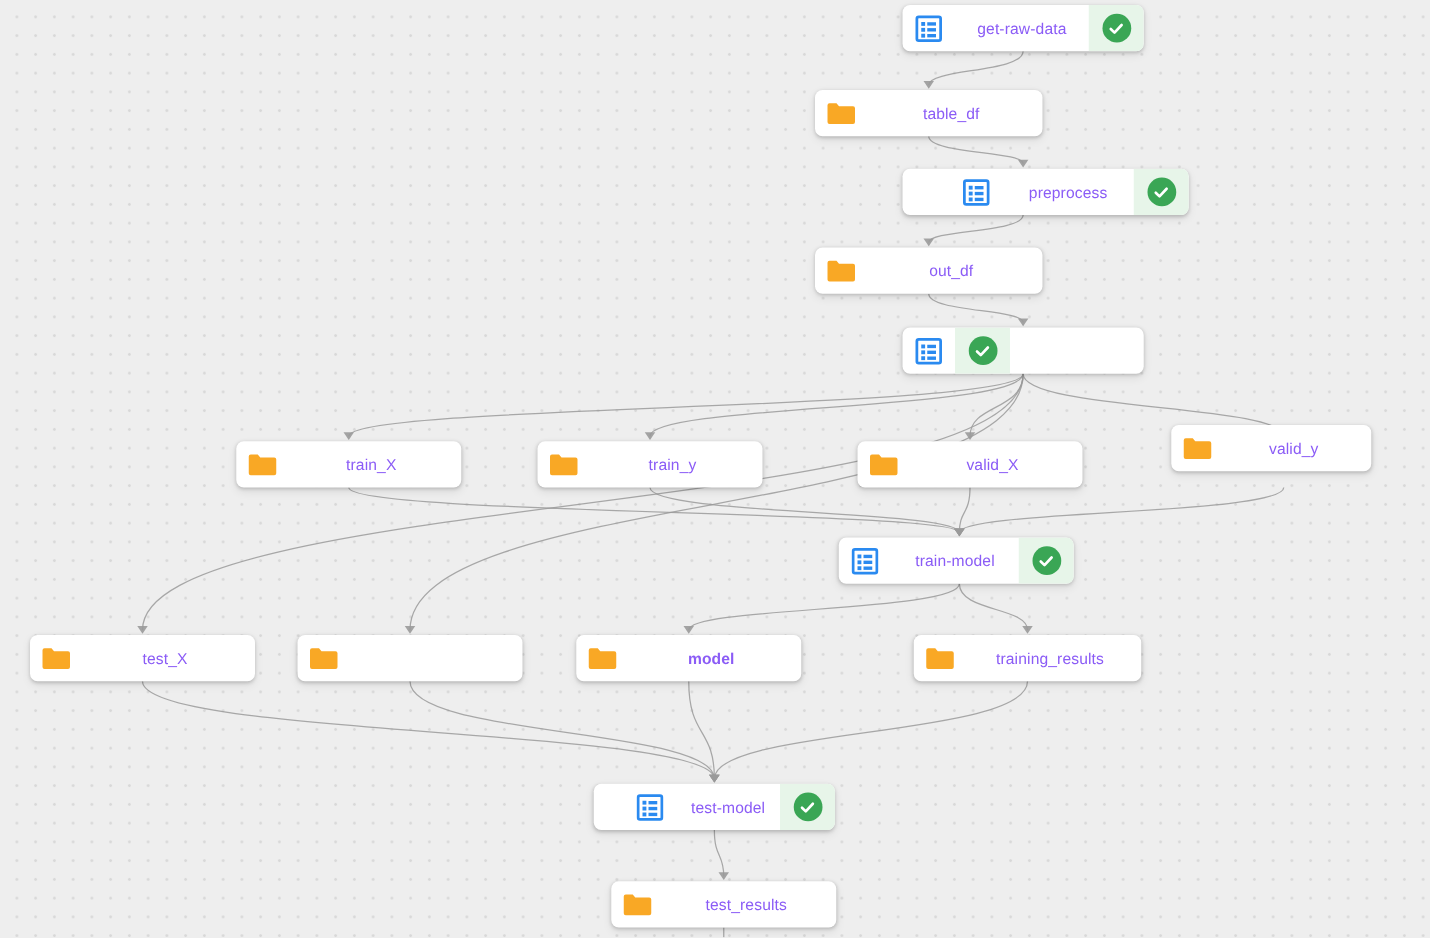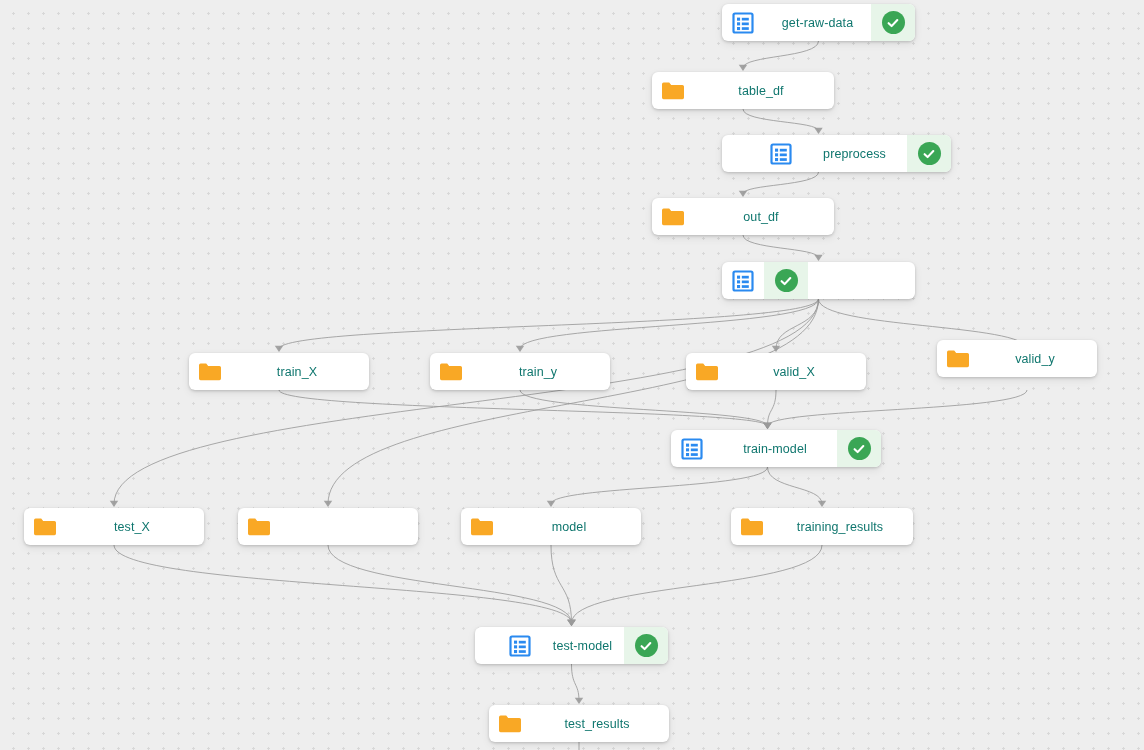--- a/index.html
+++ b/index.html
@@ -64,21 +64,21 @@
     align-items: center;
     justify-content: center;
   }
 
   .node-label {
     flex: 1 1 auto;
     display: flex;
     align-items: center;
     justify-content: center;
     font-size: 12.5px;
-    color: #0f766e;
+    color: #8b5cf6;
     letter-spacing: 0.1px;
     padding-right: 6px;
     white-space: nowrap;
   }
 
   .node-status {
     flex: 0 0 auto;
     width: 44px;
     background: #e7f5e9;
     display: flex;
@@ -258,21 +258,21 @@
         <div class="node-label">valid_X</div>
       </div>
       <div class="node ds" style="left: 937px; top: 340px; width: 160px;">
         <div class="node-icon folder-icon">
           <svg width="24" height="20" viewBox="0 0 24 20" aria-hidden="true">
             <path d="M1 3.2 A1.6 1.6 0 0 1 2.6 1.6 H8.2 L10.2 3.9 H21.4 A1.6 1.6 0 0 1 23 5.5 V16.6 A1.6 1.6 0 0 1 21.4 18.2 H2.6 A1.6 1.6 0 0 1 1 16.6 Z" fill="#f9a825"></path>
           </svg>
         </div>
         <div class="node-label">valid_y</div>
       </div>
-      <div class="node op" style="left: 671px; top: 430px; width: 210px;">
+      <div class="node op" style="left: 671px; top: 430px; width: 188px;">
         <div class="node-icon list-icon">
           <svg width="22" height="22" viewBox="0 0 22 22" aria-hidden="true">
             <rect x="1.5" y="1.5" width="19" height="19" rx="1.5" fill="none" stroke="#2a8af0" stroke-width="2.2"></rect>
             <rect x="5" y="5.6" width="3.1" height="3.1" fill="#2a8af0"></rect>
             <rect x="9.8" y="5.8" width="7.0" height="2.7" fill="#2a8af0"></rect>
             <rect x="5" y="10.3" width="3.1" height="3.1" fill="#2a8af0"></rect>
             <rect x="9.8" y="10.5" width="7.0" height="2.7" fill="#2a8af0"></rect>
             <rect x="5" y="15.0" width="3.1" height="3.1" fill="#2a8af0"></rect>
             <rect x="9.8" y="15.2" width="7.0" height="2.7" fill="#2a8af0"></rect>
           </svg>
@@ -294,21 +294,21 @@
         </div>
         <div class="node-label">test_X</div>
       </div>
       <div class="node ds" style="left: 238px; top: 508px; width: 180px;">
         <div class="node-icon folder-icon">
           <svg width="24" height="20" viewBox="0 0 24 20" aria-hidden="true">
             <path d="M1 3.2 A1.6 1.6 0 0 1 2.6 1.6 H8.2 L10.2 3.9 H21.4 A1.6 1.6 0 0 1 23 5.5 V16.6 A1.6 1.6 0 0 1 21.4 18.2 H2.6 A1.6 1.6 0 0 1 1 16.6 Z" fill="#f9a825"></path>
           </svg>
         </div>
       </div>
-      <div class="node ds" style="left: 461px; top: 508px; width: 180px;">
+      <div class="node ds" style="left: 461px; top: 508px; width: 180px; font-weight: bold;">
         <div class="node-icon folder-icon">
           <svg width="24" height="20" viewBox="0 0 24 20" aria-hidden="true">
             <path d="M1 3.2 A1.6 1.6 0 0 1 2.6 1.6 H8.2 L10.2 3.9 H21.4 A1.6 1.6 0 0 1 23 5.5 V16.6 A1.6 1.6 0 0 1 21.4 18.2 H2.6 A1.6 1.6 0 0 1 1 16.6 Z" fill="#f9a825"></path>
           </svg>
         </div>
         <div class="node-label">model</div>
       </div>
       <div class="node ds" style="left: 731px; top: 508px; width: 182px;">
         <div class="node-icon folder-icon">
           <svg width="24" height="20" viewBox="0 0 24 20" aria-hidden="true">

